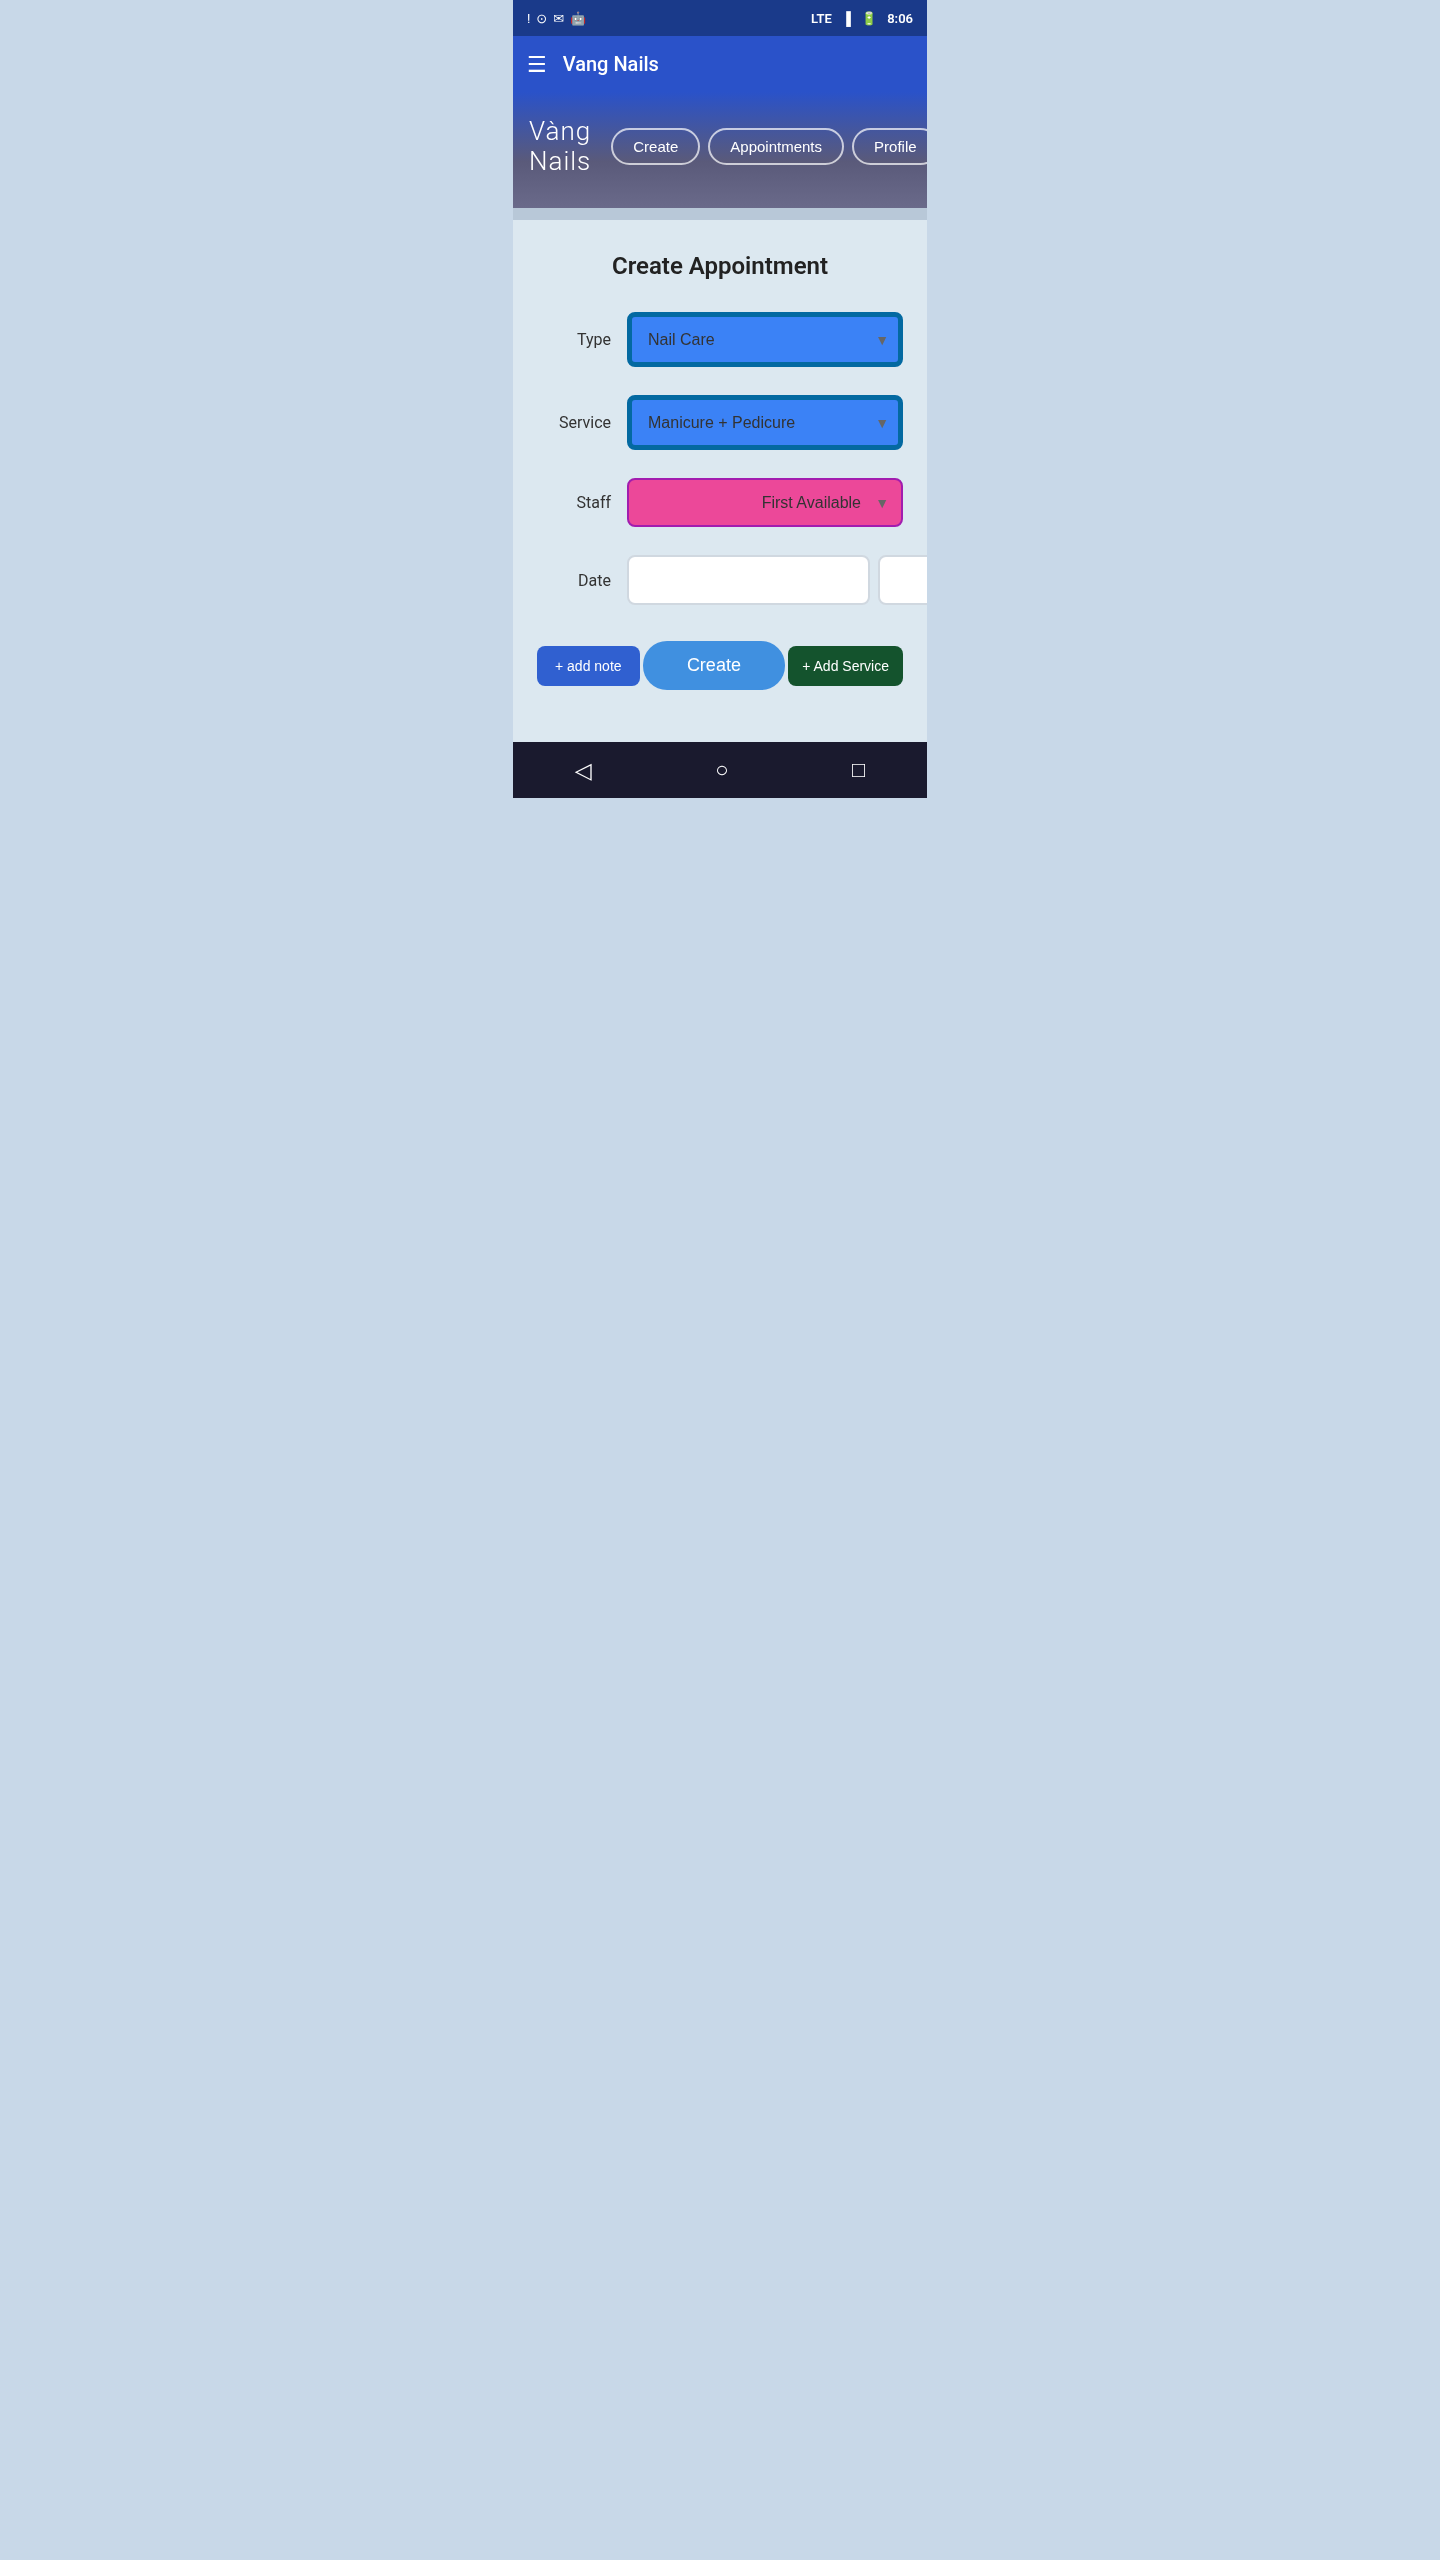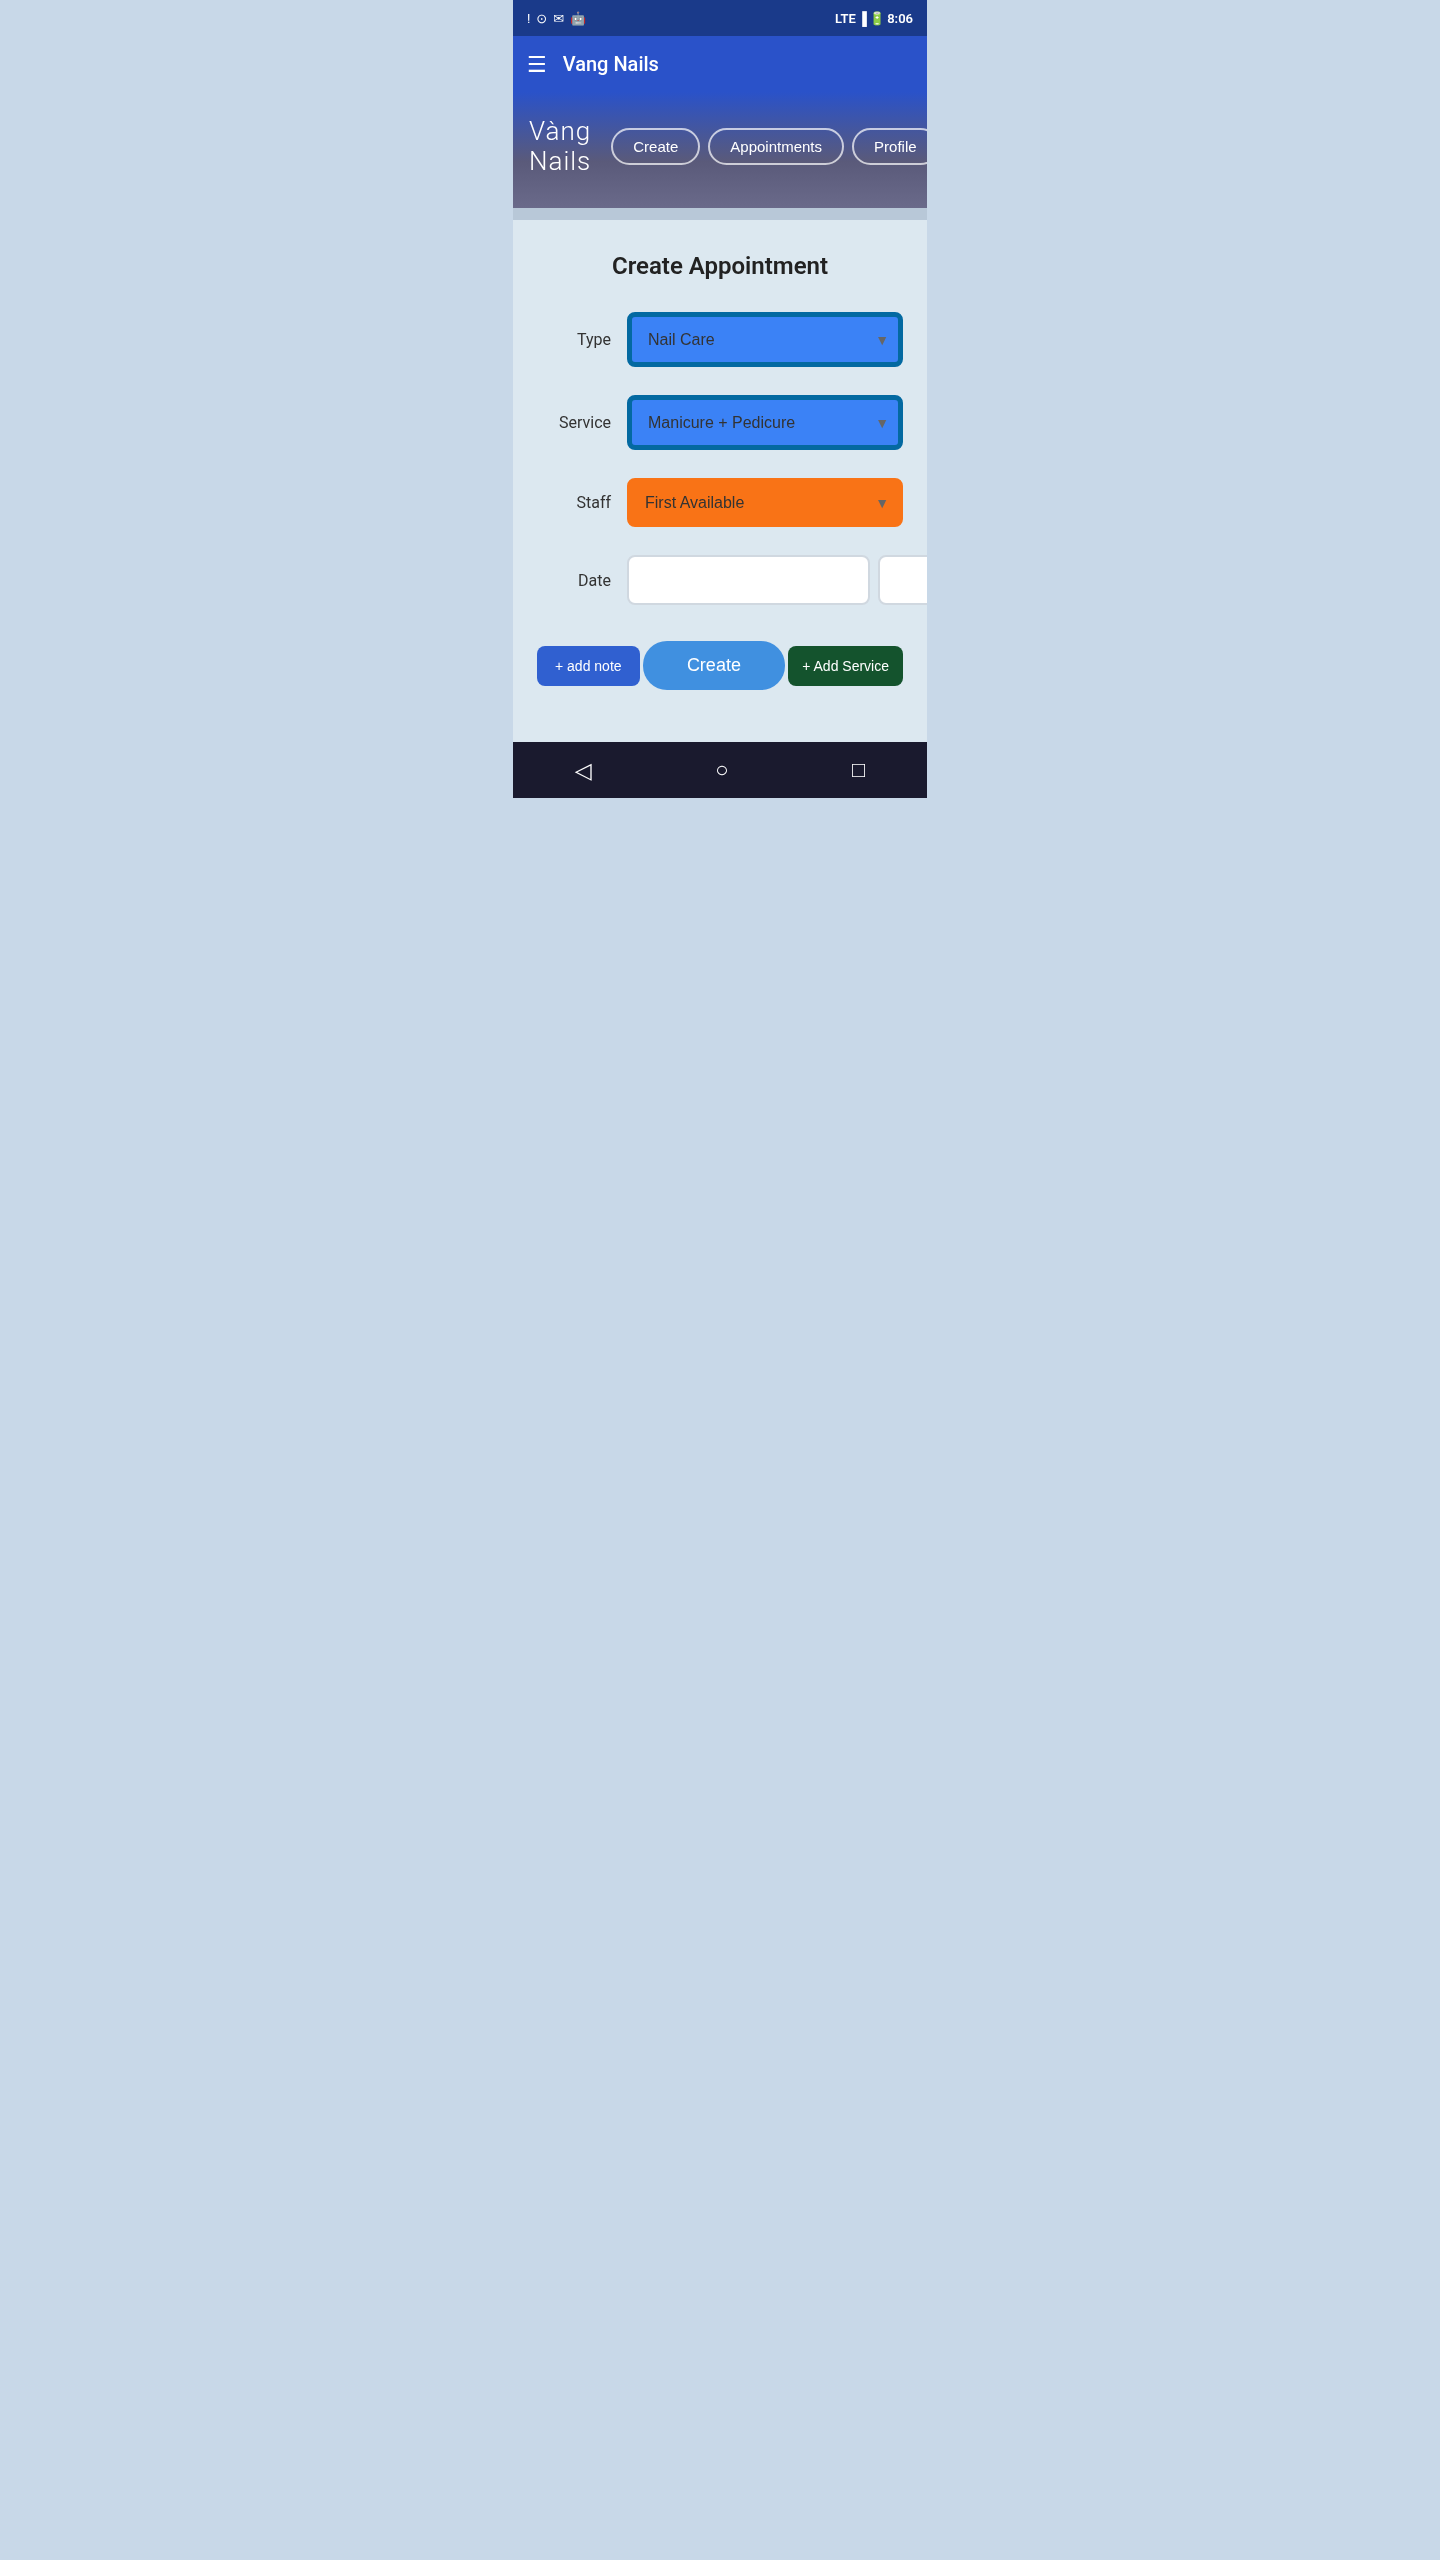--- a/index.html
+++ b/index.html
@@ -32,21 +32,21 @@
     .status-bar-left {
       display: flex;
       gap: 6px;
       align-items: center;
       font-size: 13px;
     }
 
     .status-bar-right {
       display: flex;
       align-items: center;
-      gap: 2px;
+      gap: 10px;
       font-size: 13px;
       font-weight: 600;
     }
 
     
     .top-nav {
       background: #2a52c9;
       display: flex;
       align-items: center;
       padding: 0 14px;
@@ -146,22 +146,23 @@
       border-radius: 8px;
       background: #3b82f6;
       font-size: 16px;
       color: #333;
       appearance: none;
       cursor: pointer;
       outline: none;
     }
 
     .select-box.staff-select {
-      border: 2px solid #f97316;
-      background: #f97316;
+      border: 2px solid #a21caf;
+      background: #ec4899;
+      text-align: right;
     }
 
     .select-arrow {
       position: absolute;
       right: 14px;
       top: 50%;
       transform: translateY(-50%);
       color: #666;
       pointer-events: none;
       font-size: 14px;

